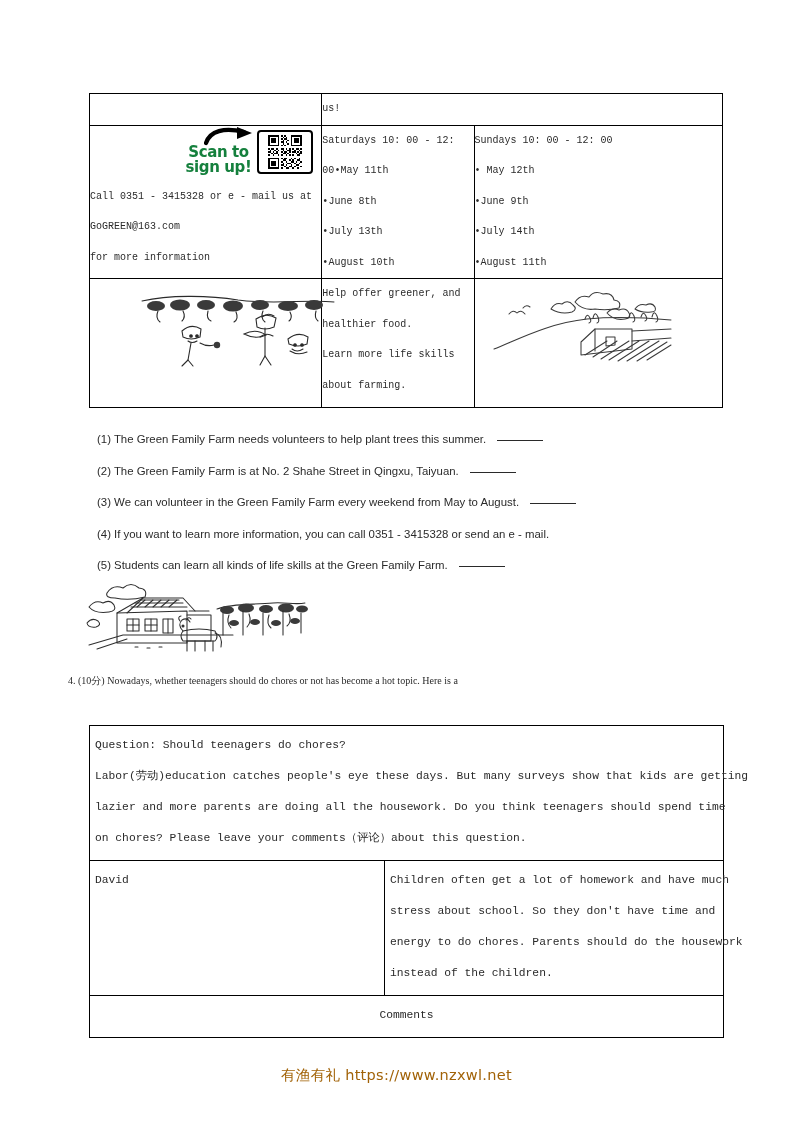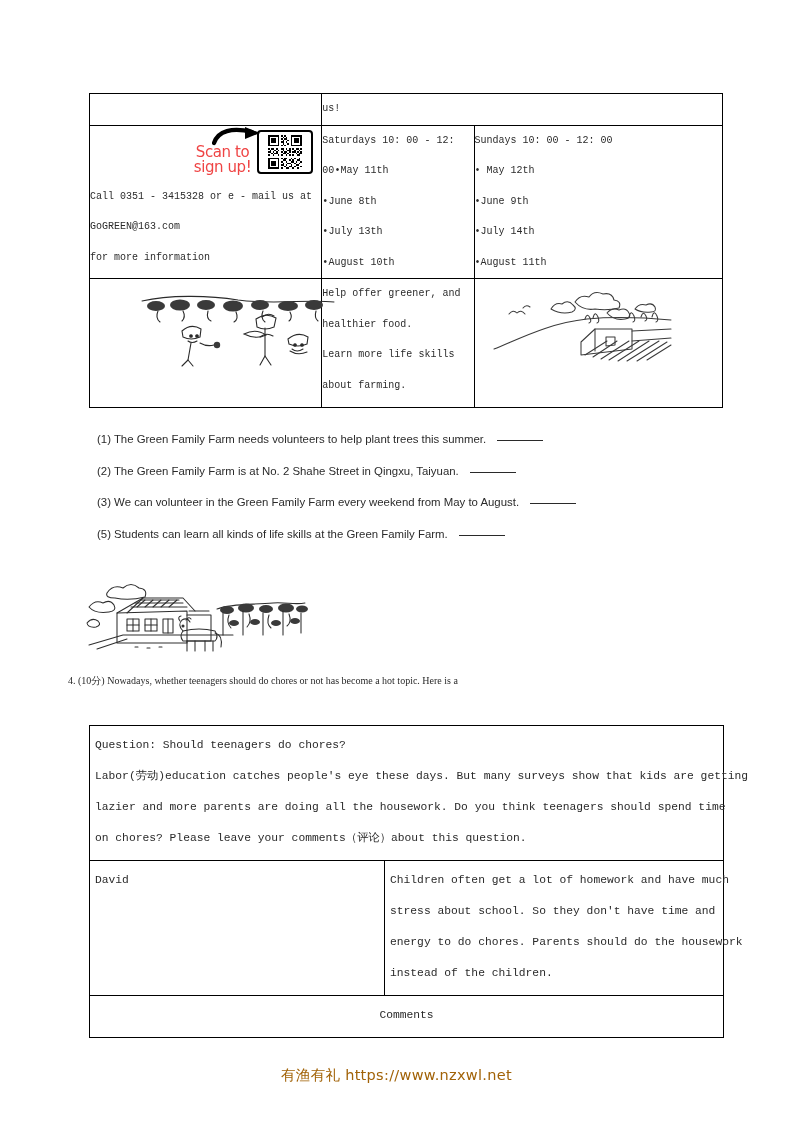--- a/index.html
+++ b/index.html
@@ -61,24 +61,24 @@
   .scanwrap {
     position: absolute;
     right: 8px;
     top: 0;
     display: flex;
     align-items: center;
     gap: 6px;
   }
   .scan-text {
     font-family: "DejaVu Sans", sans-serif;
-    font-weight: normal;
+    font-weight: bold;
     font-size: 15px;
     line-height: 15px;
-    color: #ef4444;
+    color: #15803d;
     text-align: center;
     letter-spacing: -0.4px;
     position: relative;
     padding-top: 15px;
   }
   .scan-arrow {
     position: absolute;
     left: 18px;
     top: -4px;
   }
@@ -466,20 +466,24 @@
       <span>(2)</span>
       <span>The Green Family Farm is at No. 2 Shahe Street in Qingxu, Taiyuan.</span>
       <span class="blank"></span>
     </div>
     <div class="qrow">
       <span>(3)</span>
       <span>We can volunteer in the Green Family Farm every weekend from May to August.</span>
       <span class="blank"></span>
     </div>
     <div class="qrow">
+      <span>(4)</span>
+      <span>If you want to learn more information, you can call 0351 - 3415328 or send an e - mail.</span>
+    </div>
+    <div class="qrow">
       <span>(5)</span>
       <span>Students can learn all kinds of life skills at the Green Family Farm.</span>
       <span class="blank"></span>
     </div>
   </div>
 
   <div class="farm-sketch">
     <svg width="250" height="72" viewBox="0 0 250 72">
       <g stroke="#2e2e2e" stroke-width="1.05" fill="none" stroke-linecap="round" stroke-linejoin="round">
 

